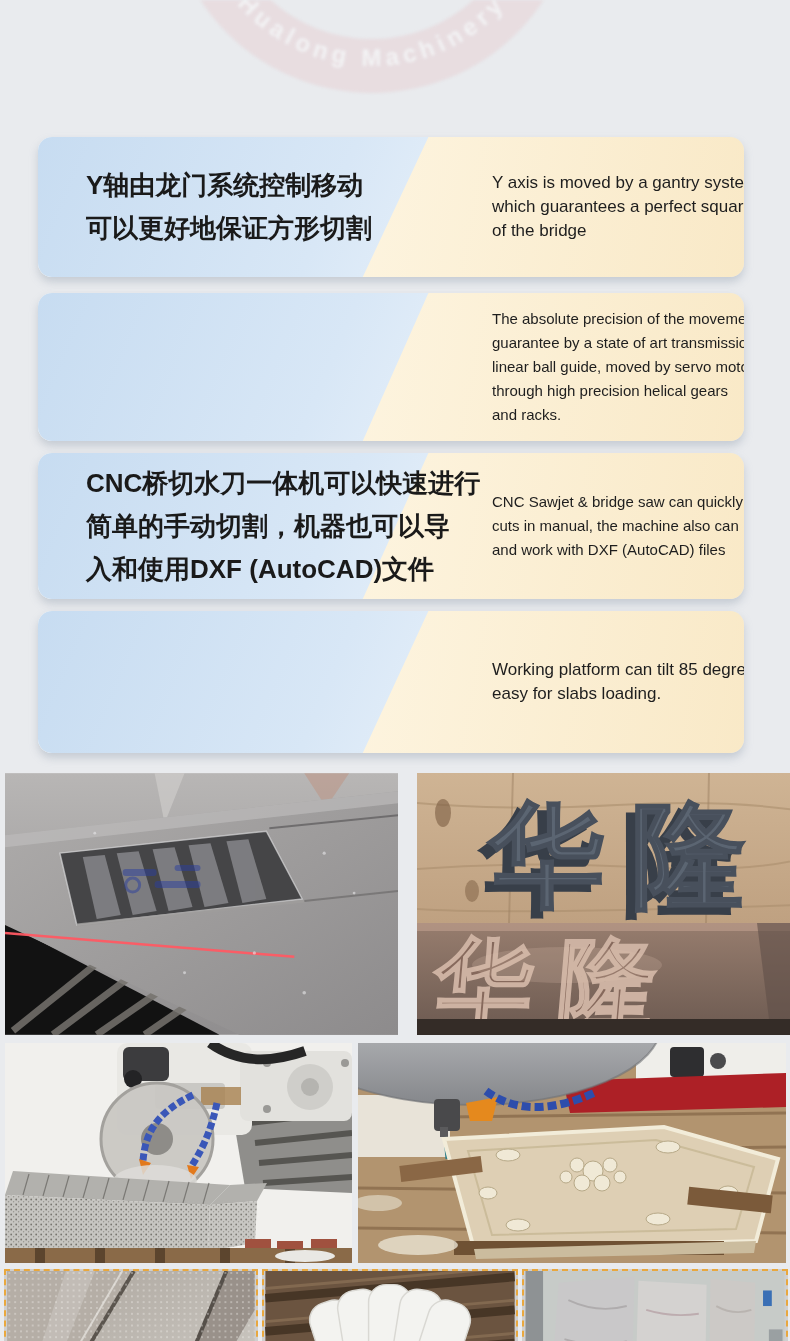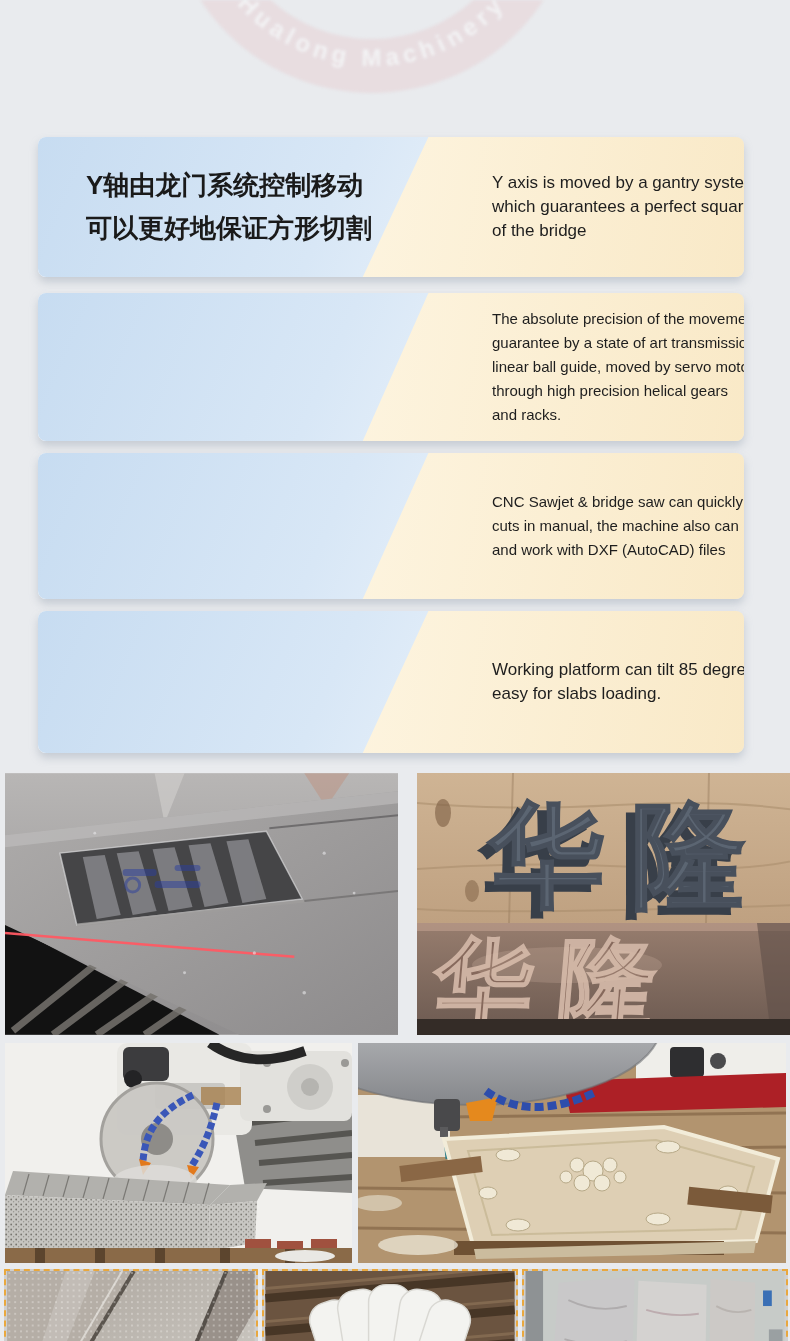--- a/index.html
+++ b/index.html
@@ -1,21 +1,21 @@
 <!DOCTYPE html>
 <html><head>
 <meta charset="utf-8">
 <style>
   html,body{margin:0;padding:0;background:#e9ebee;}
   .canvas{position:relative;width:790px;height:1341px;overflow:hidden;background:#e9ebee;
           font-family:"Liberation Sans",sans-serif;}
   
   .wm{position:absolute;top:0;left:0;filter:blur(1.4px);pointer-events:none;}
   
-  .card{position:absolute;left:38px;width:706px;border-radius:8px;overflow:hidden;
+  .card{position:absolute;left:38px;width:706px;border-radius:14px;overflow:hidden;
         box-shadow:0 5px 9px rgba(140,152,168,.38);
         background:linear-gradient(100deg,#fffefb 6%,#fdf4df 45%,#f9e9c7 100%);}
   .card .blue{position:absolute;inset:0;
         clip-path:polygon(0 0,55.3% 0,46% 100%,0 100%);
         background:linear-gradient(113deg,#c7dcf1 0%,#d8e7f6 42%,#edf4fb 72%,#fdfeff 96%);}
   .c1{top:137px;height:140px}
   .c2{top:293px;height:148px}
   .c3{top:453px;height:146px}
   .c4{top:611px;height:142px}
   .zh{position:absolute;left:48px;top:50%;transform:translateY(-50%);
@@ -66,20 +66,23 @@
     <div class="blue"></div>
     <div class="en">The absolute precision of the movements is
 guarantee by a state of art transmission on
 linear ball guide, moved by servo motors
 through high precision helical gears
 and racks.</div>
   </div>
 
   <div class="card c3">
     <div class="blue"></div>
+    <div class="zh">CNC桥切水刀一体机可以快速进行
+简单的手动切割，机器也可以导
+入和使用DXF (AutoCAD)文件</div>
     <div class="en">CNC Sawjet &amp; bridge saw can quickly do easy
 cuts in manual, the machine also can import
 and work with DXF (AutoCAD) files</div>
   </div>
 
   <div class="card c4">
     <div class="blue"></div>
     <div class="en">Working platform can tilt 85 degrees,
 easy for slabs loading.</div>
   </div>

